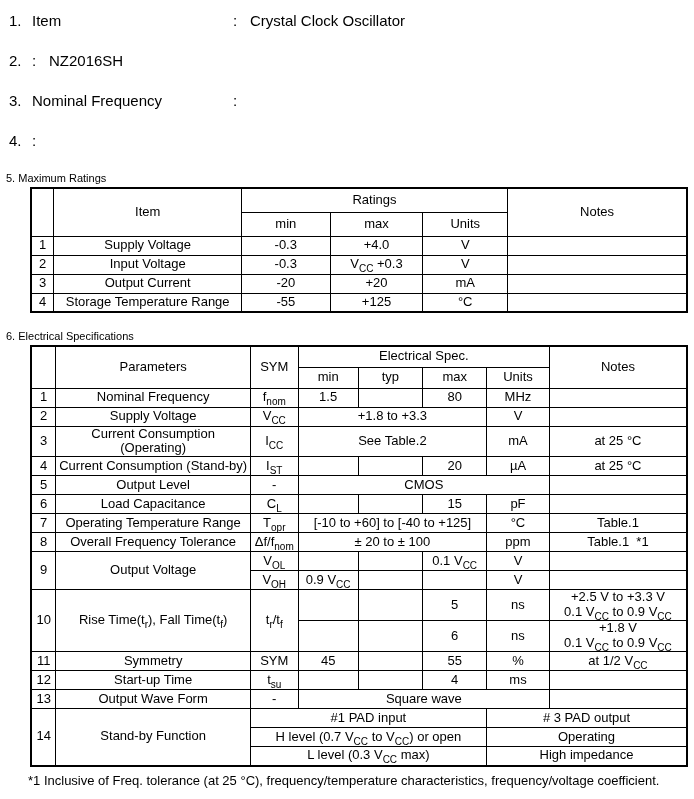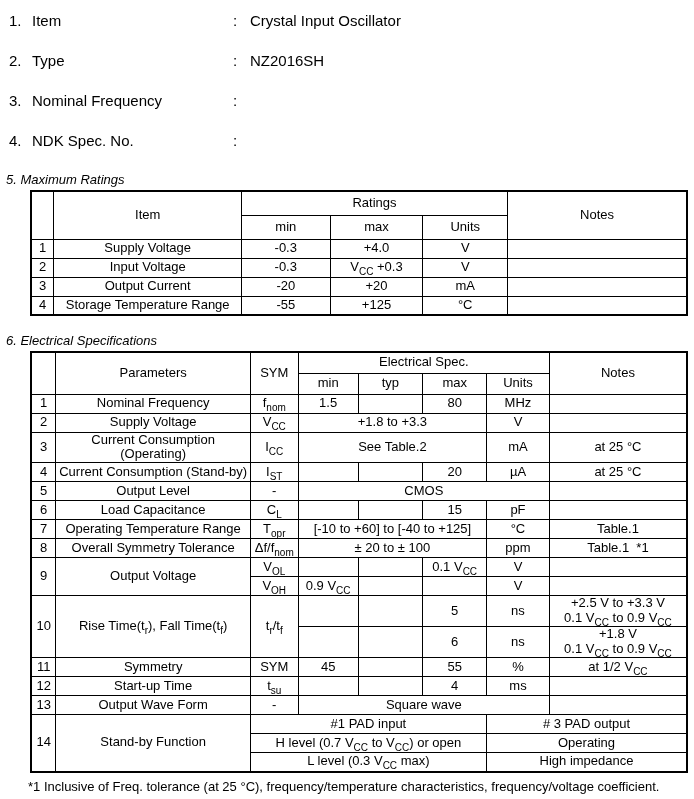--- a/index.html
+++ b/index.html
@@ -12,21 +12,21 @@
   .page { padding: 12px 6px 0 6px; }
 
   
   .top-items { padding-left: 3px; }
   .top-item { display: flex; align-items: flex-start; height: 40px; font-size: 15px; }
   .ti-no { width: 23px; flex: none; }
   .ti-label { width: 201px; flex: none; }
   .ti-colon { width: 17px; flex: none; }
   .ti-value { flex: 1; }
 
-  .section-title { font-size: 13px; font-weight: normal; margin: 0 0 3px 0; font-style: italic; }
+  .section-title { font-size: 11px; font-weight: normal; margin: 0 0 3px 0; }
   .gap-before { margin-top: 17px; }
 
   table.sheet {
     margin-left: 24px; border-collapse: collapse; table-layout: fixed;
     font-size: 13px; border: 2px solid #000;
   }
   table.sheet th, table.sheet td {
     border: 1px solid #000; padding: 0 2px; text-align: center;
     vertical-align: middle; font-weight: normal; line-height: 1.15; overflow: hidden;
   }
@@ -45,36 +45,34 @@
 </head>
 <body>
 
 <div class="page">
 
   <div class="top-items">
     <div class="top-item">
       <span class="ti-no">1.</span>
       <span class="ti-label">Item</span>
       <span class="ti-colon">:</span>
-      <span class="ti-value">Crystal Input Oscillator</span>
+      <span class="ti-value">Crystal Clock Oscillator</span>
     </div>
     <div class="top-item">
       <span class="ti-no">2.</span>
-      <span class="ti-label">Type</span>
       <span class="ti-colon">:</span>
       <span class="ti-value">NZ2016SH</span>
     </div>
     <div class="top-item">
       <span class="ti-no">3.</span>
       <span class="ti-label">Nominal Frequency</span>
       <span class="ti-colon">:</span>
     </div>
     <div class="top-item">
       <span class="ti-no">4.</span>
-      <span class="ti-label">NDK Spec. No.</span>
       <span class="ti-colon">:</span>
     </div>
   </div>
 
   <h2 class="section-title">5. Maximum Ratings</h2>
 
   <table class="sheet t5">
     <colgroup>
       <col style="width:23px">
         <col style="width:188px">
@@ -225,21 +223,21 @@
         <td>7</td>
         <td class="l">Operating Temperature Range</td>
         <td>T<sub>opr</sub></td>
         <td colspan="3">[-10 to +60] to [-40 to +125]</td>
         <td>°C</td>
         <td>Table.1</td>
       </tr>
 
       <tr>
         <td>8</td>
-        <td class="l">Overall Symmetry Tolerance</td>
+        <td class="l">Overall Frequency Tolerance</td>
         <td>Δf/f<sub>nom</sub></td>
         <td colspan="3">± 20 to ± 100</td>
         <td>ppm</td>
         <td>Table.1&nbsp;&nbsp;*1</td>
       </tr>
 
       <tr>
         <td rowspan="2">9</td>
         <td rowspan="2" class="l">Output Voltage</td>
         <td class="dotb">V<sub>OL</sub></td>

